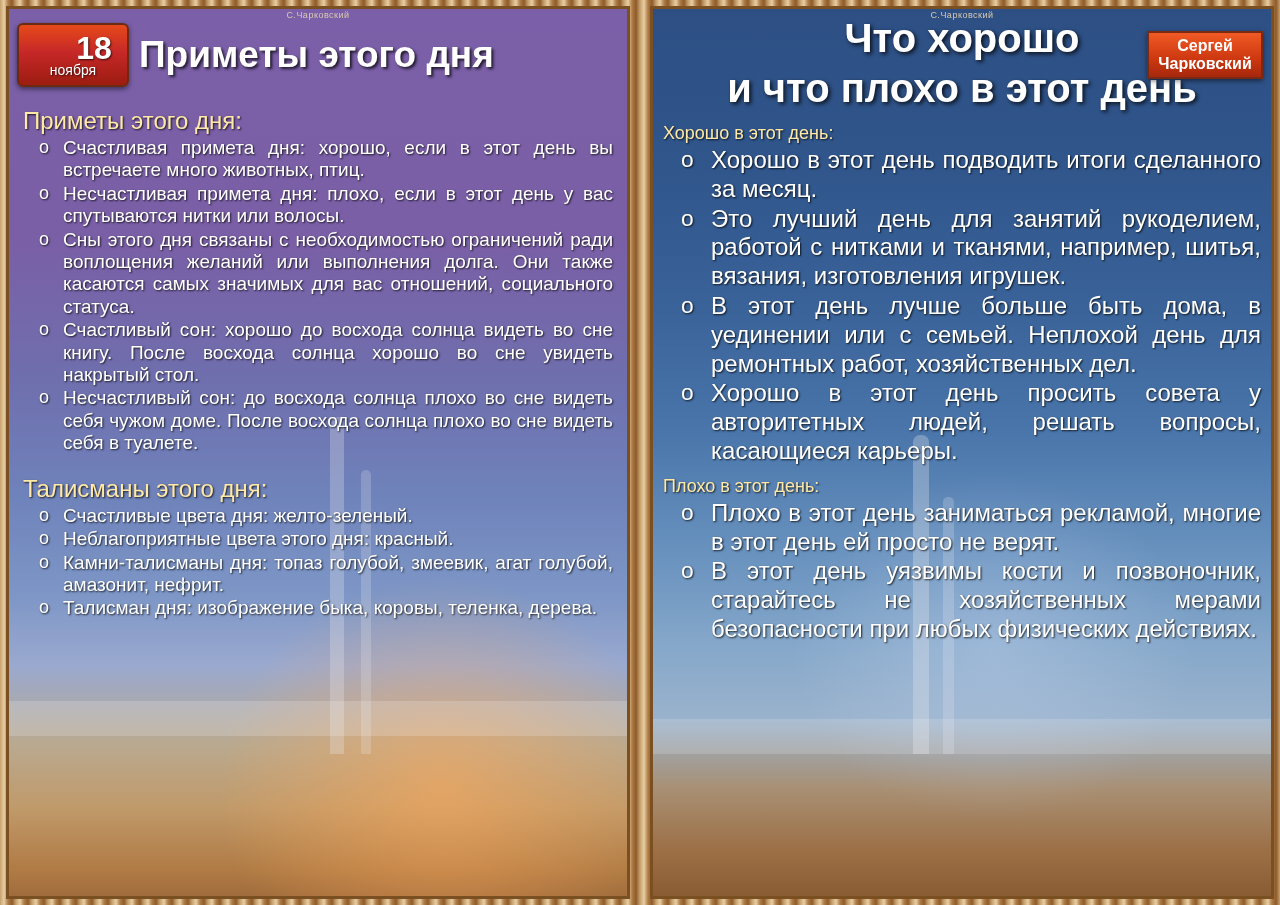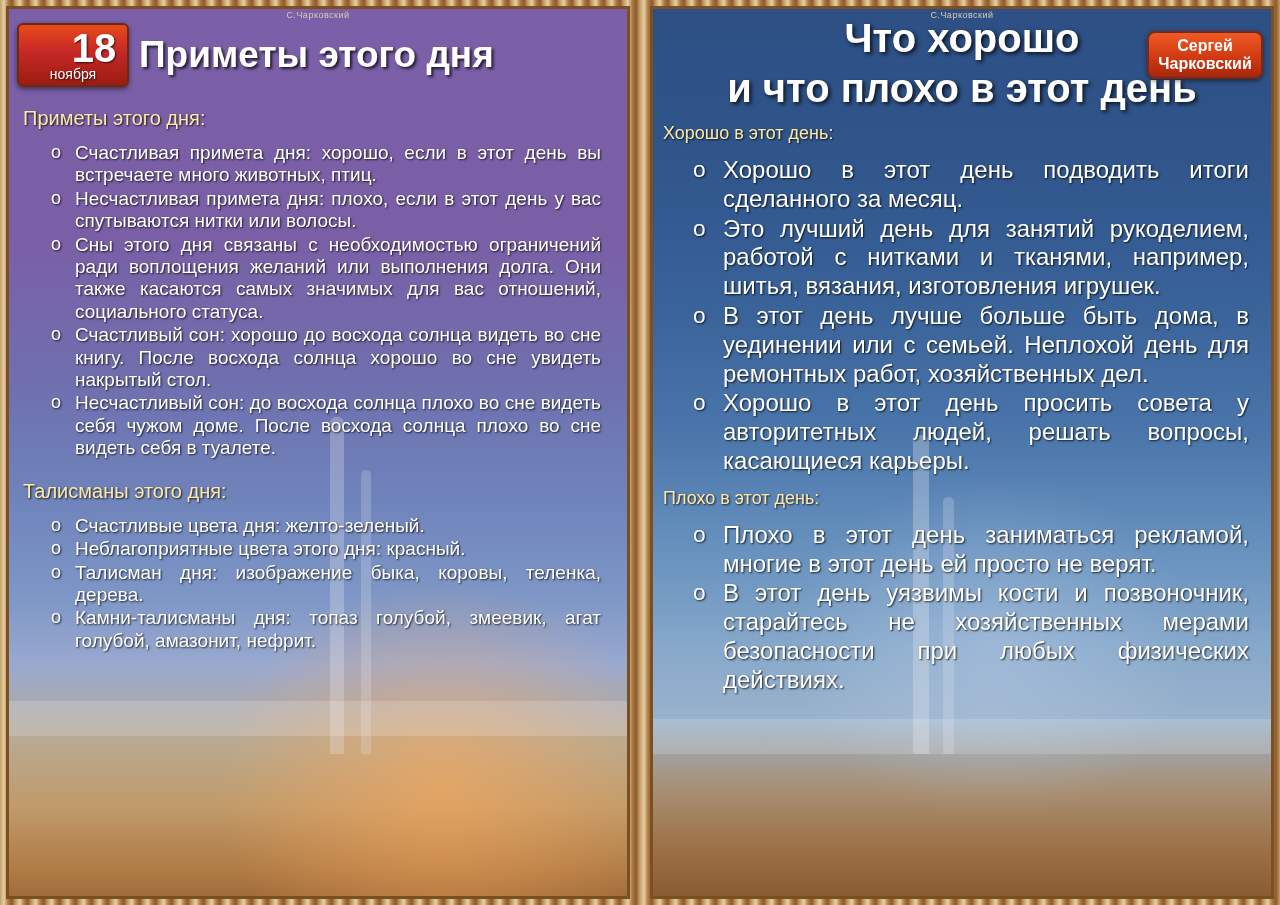--- a/index.html
+++ b/index.html
@@ -92,21 +92,21 @@
     width:108px;height:60px;
     flex:0 0 auto;
     margin-right:10px;
     border:2px solid #6b2b12;
     border-radius:6px;
     background:linear-gradient(to bottom,#e64a19 0%,#c62828 45%,#9c1c10 100%);
     box-shadow:0 2px 5px rgba(0,0,0,.5);
     display:flex;flex-direction:column;align-items:center;justify-content:center;
   }
   .date-num{
-    font-size:40px;font-weight:bold;color:#ffffff;
+    font-size:32px;font-weight:bold;color:#ffffff;
     line-height:.95;
     text-shadow:1px 1px 2px rgba(0,0,0,.7);
     margin-left:42px;
   }
   .date-mon{
     font-size:14px;color:#ffffff;
     line-height:1;
     text-shadow:1px 1px 2px rgba(0,0,0,.7);
   }
 
@@ -122,41 +122,41 @@
     text-align:center;
     font-size:40px;font-weight:bold;color:#ffffff;
     text-shadow:2px 2px 4px rgba(0,0,0,.8);
     line-height:1.25;
     padding:0 6px;
   }
   .logo-badge{
     position:absolute;right:8px;top:22px;
     width:108px;
     border:2px solid #7a2a12;
-    border-radius:8px;
+    border-radius:0;
     background:linear-gradient(to bottom,#ef5a24 0%,#d03a12 55%,#a6270c 100%);
     color:#fff;
     text-align:center;
     font-size:16px;font-weight:bold;
     line-height:1.12;
     padding:4px 2px;
     box-shadow:0 2px 5px rgba(0,0,0,.5);
     z-index:6;
   }
 
   
   .section-head{
-    font-size:20px;color:#ffe9a8;font-weight:normal;
+    font-size:24px;color:#ffe9a8;font-weight:normal;
     text-shadow:1px 1px 2px rgba(0,0,0,.8);
     margin:6px 0 2px 0;
   }
 
   ul.items{
     list-style:none;
-    margin:12px;padding:0;
+    margin:0;padding:0;
   }
   ul.items li{
     position:relative;
     padding-left:40px;
     margin:0 0 1px 0;
     color:#ffffff;
     text-align:justify;
     text-shadow:1px 1px 2px rgba(0,0,0,.8);
   }
   ul.items li::before{
@@ -204,22 +204,22 @@
             <li>Несчастливая примета дня: плохо, если в этот день у вас спутываются нитки или волосы.</li>
             <li>Сны этого дня связаны с необходимостью ограничений ради воплощения желаний или выполнения долга. Они также касаются самых значимых для вас отношений, социального статуса.</li>
             <li>Счастливый сон: хорошо до восхода солнца видеть во сне книгу. После восхода солнца хорошо во сне увидеть накрытый стол.</li>
             <li>Несчастливый сон: до восхода солнца плохо во сне видеть себя чужом доме. После восхода солнца плохо во сне видеть себя в туалете.</li>
           </ul>
 
           <div class="section-head" style="margin-top:20px;">Талисманы этого дня:</div>
           <ul class="items">
             <li>Счастливые цвета дня: желто-зеленый.</li>
             <li>Неблагоприятные цвета этого дня: красный.</li>
+            <li>Камни-талисманы дня: топаз голубой, змеевик, агат голубой, амазонит, нефрит.</li>
             <li>Талисман дня: изображение быка, коровы, теленка, дерева.</li>
-            <li>Камни-талисманы дня: топаз голубой, змеевик, агат голубой, амазонит, нефрит.</li>
           </ul>
 
         </div>
       </div>
     </div>
 
     <div class="col">
       <div class="bg bg-right">
         <div class="tower" style="left:42%;top:48%;width:16px;height:36%;border-radius:7px 7px 0 0;opacity:.55;"></div>
         <div class="tower" style="left:47%;top:55%;width:11px;height:29%;border-radius:5px 5px 0 0;opacity:.42;"></div>

